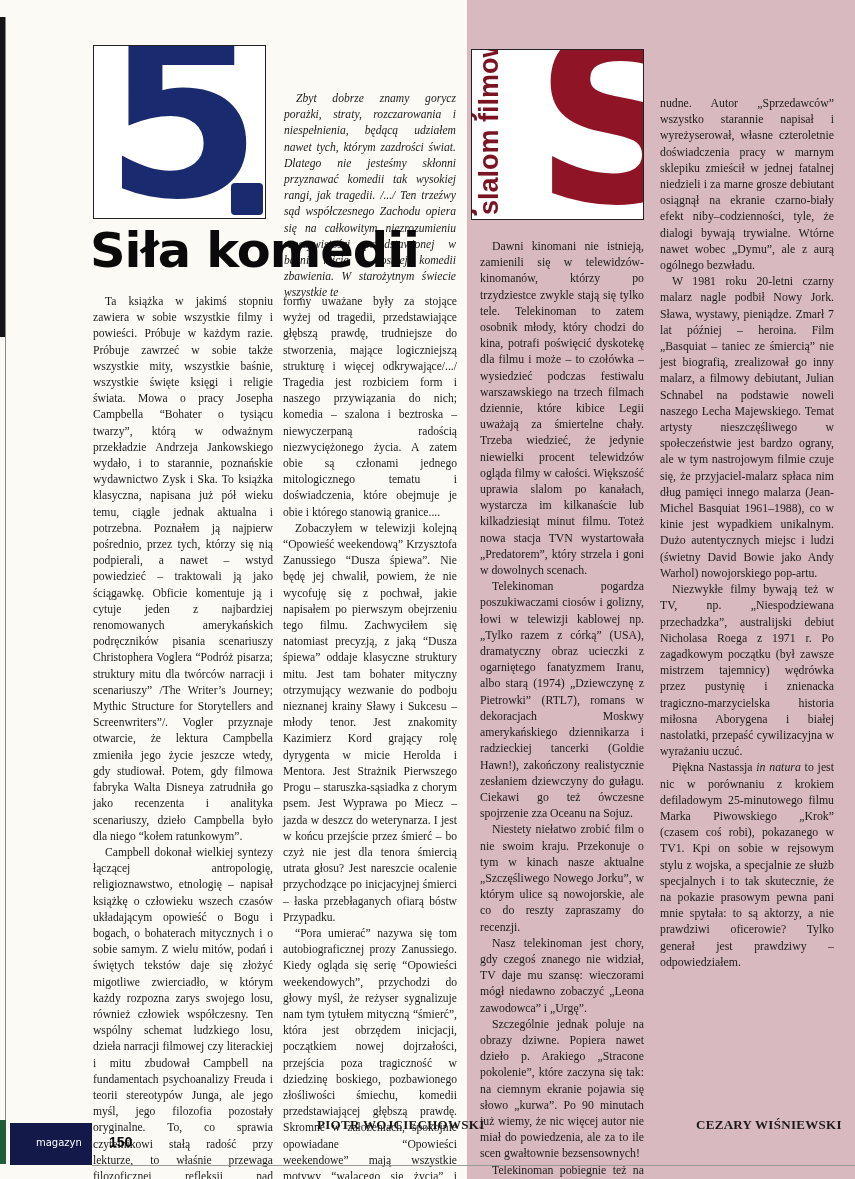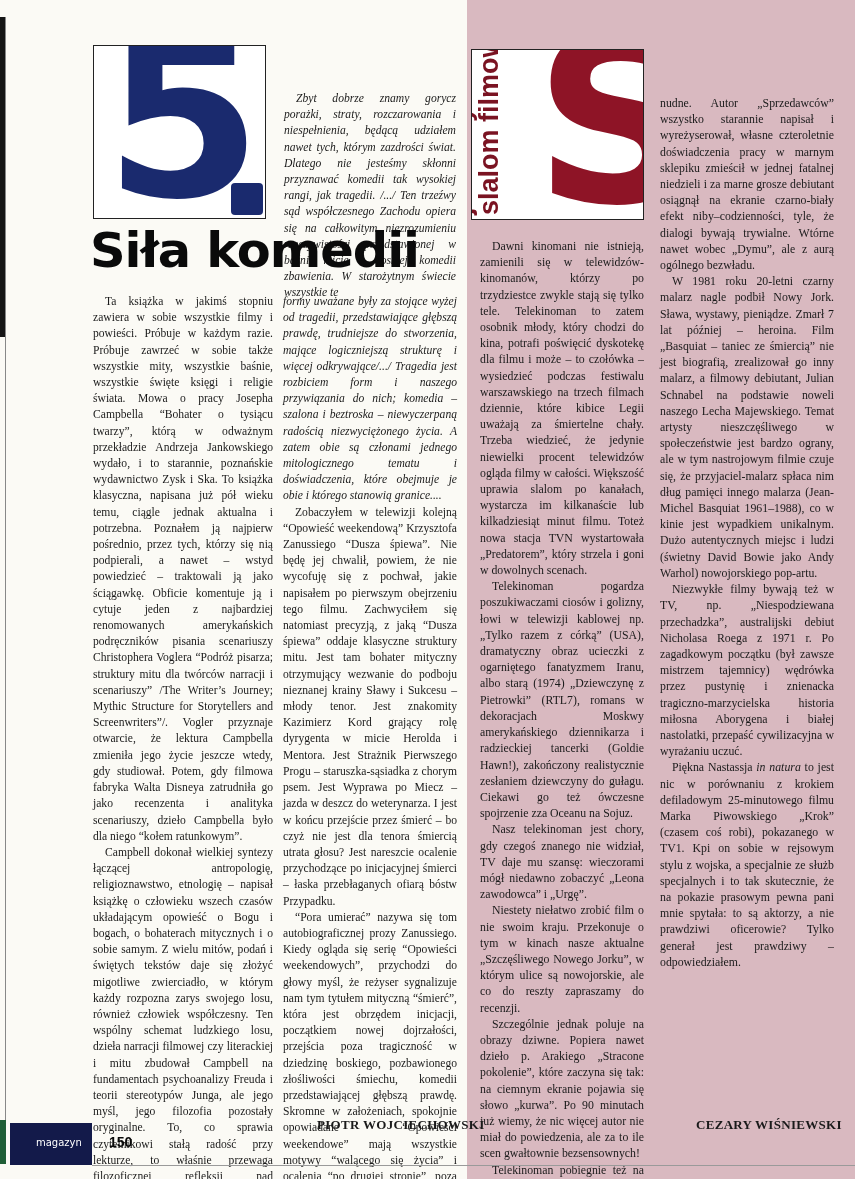--- a/index.html
+++ b/index.html
@@ -17,21 +17,21 @@
 
   .intro-quote { position:absolute; left:284px; top:47px; width:172px; font-style:italic; font-size:11.6px; line-height:16.2px; text-align:justify; text-indent:12px;margin-top:44px; }
 
   .title { position:absolute; left:90px; top:226px; font-family:"DejaVu Sans", sans-serif; font-weight:bold; font-size:48px; line-height:1; letter-spacing:-1px; color:#0a0a0a; transform:scaleX(1.03); transform-origin:left; white-space:nowrap; }
 
   .col { position:absolute; font-size:11.6px; line-height:16.2px; text-align:justify; }
   .col p { margin:0; text-indent:12px; }
   .col p.noindent { text-indent:0; }
   .col-l1 { left:93px; top:294px; width:180px; }
   .col-l2 { left:283px; top:294px; width:174px; }
-  .col-l2 .it { font-style:italic; }
+  .col-l2 .it { }
   .col-r1 { left:480px; top:238px; width:164px; font-size:11.8px; }
   .col-r2 { left:660px; top:47px; width:174px; font-size:11.8px;margin-top:48px; }
 
   .byline { position:absolute; font-weight:bold; font-size:13px; letter-spacing:0.3px; }
   .byline-left { left:302px; top:1117px;margin-left:15px; }
   .byline-right { left:696px; top:1117px; }
 
   
   .heroS { position:absolute; left:471px; top:49px; width:171px; height:169px; border:1.5px solid #222; background:#fff; overflow:hidden; }
   .heroS .vert { position:absolute; left:4px; bottom:4px; width:60px; height:160px; }
@@ -81,22 +81,22 @@
   <div class="vert">
     <span class="line1">jesienny</span>
     <span class="line2">slalom filmowy</span>
   </div>
   <span class="bigS">S</span>
 </div>
 
 <div class="col col-r1">
   <p>Dawni kinomani nie istnieją, zamienili się w telewidzów-kinomanów, którzy po trzydziestce zwykle stają się tylko tele. Telekinoman to zatem osobnik młody, który chodzi do kina, potrafi poświęcić dyskotekę dla filmu i może – to czołówka – wysiedzieć podczas festiwalu warszawskiego na trzech filmach dziennie, które kibice Legii uważają za śmiertelne chały. Trzeba wiedzieć, że jedynie niewielki procent telewidzów ogląda filmy w całości. Większość uprawia slalom po kanałach, wystarcza im kilkanaście lub kilkadziesiąt minut filmu. Toteż nowa stacja TVN wystartowała „Predatorem”, który strzela i goni w dowolnych scenach.</p>
   <p>Telekinoman pogardza poszukiwaczami ciosów i golizny, łowi w telewizji kablowej np. „Tylko razem z córką” (USA), dramatyczny obraz ucieczki z ogarniętego fanatyzmem Iranu, albo starą (1974) „Dziewczynę z Pietrowki” (RTL7), romans w dekoracjach Moskwy amerykańskiego dziennikarza i radzieckiej tancerki (Goldie Hawn!), zakończony realistycznie zesłaniem dziewczyny do gułagu. Ciekawi go też ówczesne spojrzenie zza Oceanu na Sojuz.</p>
+  <p>Niestety niełatwo zrobić film o nie swoim kraju. Przekonuje o tym w kinach nasze aktualne „Szczęśliwego Nowego Jorku”, w którym ulice są nowojorskie, ale co do reszty zapraszamy do recenzji.</p>
   <p>Nasz telekinoman jest chory, gdy czegoś znanego nie widział, TV daje mu szansę: wieczorami mógł niedawno zobaczyć „Leona zawodowca” i „Urgę”.</p>
-  <p>Niestety niełatwo zrobić film o nie swoim kraju. Przekonuje o tym w kinach nasze aktualne „Szczęśliwego Nowego Jorku”, w którym ulice są nowojorskie, ale co do reszty zapraszamy do recenzji.</p>
   <p>Szczególnie jednak poluje na obrazy dziwne. Popiera nawet dzieło p. Arakiego „Stracone pokolenie”, które zaczyna się tak: na ciemnym ekranie pojawia się słowo „kurwa”. Po 90 minutach już wiemy, że nic więcej autor nie miał do powiedzenia, ale za to ile scen gwałtownie bezsensownych!</p>
   <p>Telekinoman pobiegnie też na „Clerks – sprzedawców”. Już 40 lat temu Francuzi fotografowali na ulicach „samo życie”. Było</p>
 </div>
 
 <div class="col col-r2">
   <p class="noindent">nudne. Autor „Sprzedawców” wszystko starannie napisał i wyreżyserował, własne czteroletnie doświadczenia pracy w marnym sklepiku zmieścił w jednej fatalnej niedzieli i za marne grosze debiutant osiągnął na ekranie czarno-biały efekt niby–codzienności, tyle, że dialogi bywają trywialne. Wtórne nawet wobec „Dymu”, ale z aurą ogólnego bezwładu.</p>
   <p>W 1981 roku 20-letni czarny malarz nagle podbił Nowy Jork. Sława, wystawy, pieniądze. Zmarł 7 lat później – heroina. Film „Basquiat – taniec ze śmiercią” nie jest biografią, zrealizował go inny malarz, a filmowy debiutant, Julian Schnabel na podstawie noweli naszego Lecha Majewskiego. Temat artysty nieszczęśliwego w społeczeństwie jest bardzo ograny, ale w tym nastrojowym filmie czuje się, że przyjaciel-malarz spłaca nim dług pamięci innego malarza (Jean-Michel Basquiat 1961–1988), co w kinie jest wypadkiem unikalnym. Dużo autentycznych miejsc i ludzi (świetny David Bowie jako Andy Warhol) nowojorskiego pop-artu.</p>
   <p>Niezwykłe filmy bywają też w TV, np. „Niespodziewana przechadzka”, australijski debiut Nicholasa Roega z 1971 r. Po zagadkowym początku (był zawsze mistrzem tajemnicy) wędrówka przez pustynię i znienacka tragiczno-marzycielska historia miłosna Aborygena i białej nastolatki, przepaść cywilizacyjna w wyrażaniu uczuć.</p>
   <p><span>Piękna Nastassja </span><i>in natura</i><span> to jest nic w porównaniu z krokiem defiladowym 25-minutowego filmu Marka Piwowskiego „Krok” (czasem coś robi), pokazanego w TV1. Kpi on sobie w rejsowym stylu z wojska, a specjalnie ze służb specjalnych i to tak skutecznie, że na pokazie prasowym pewna pani mnie spytała: to są aktorzy, a nie prawdziwi oficerowie? Tylko generał jest prawdziwy – odpowiedziałem.</span></p>
 </div>

